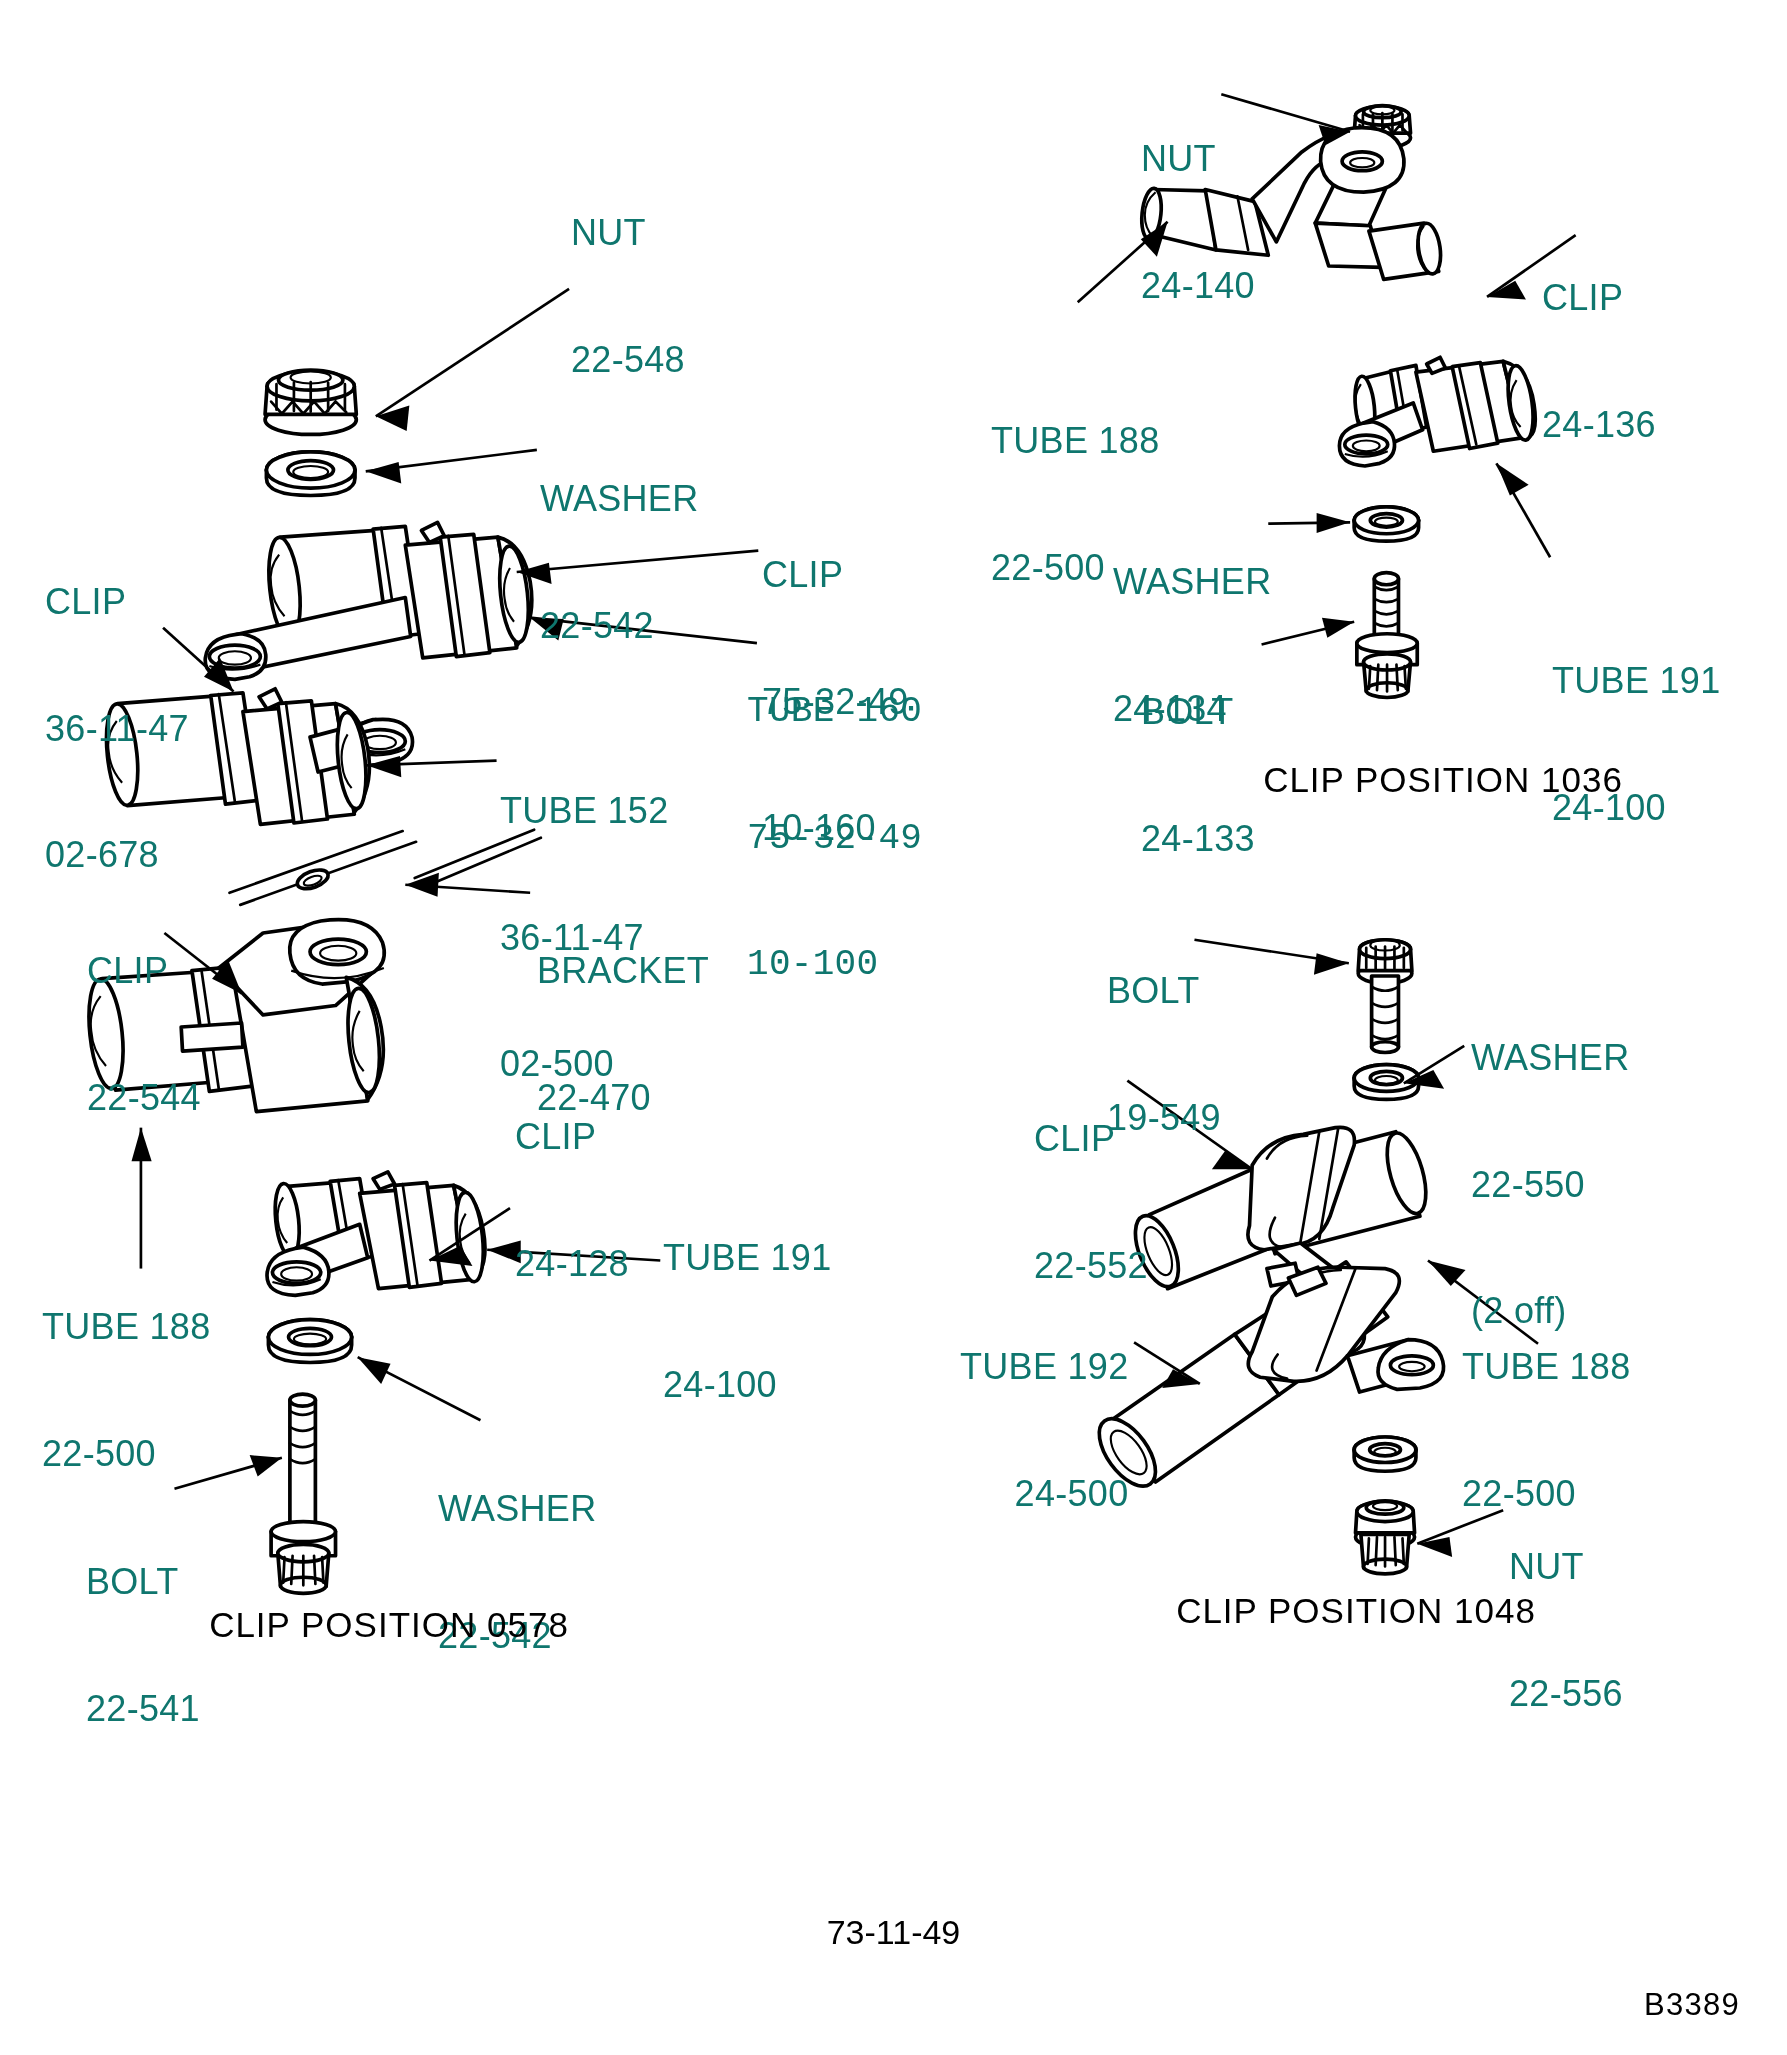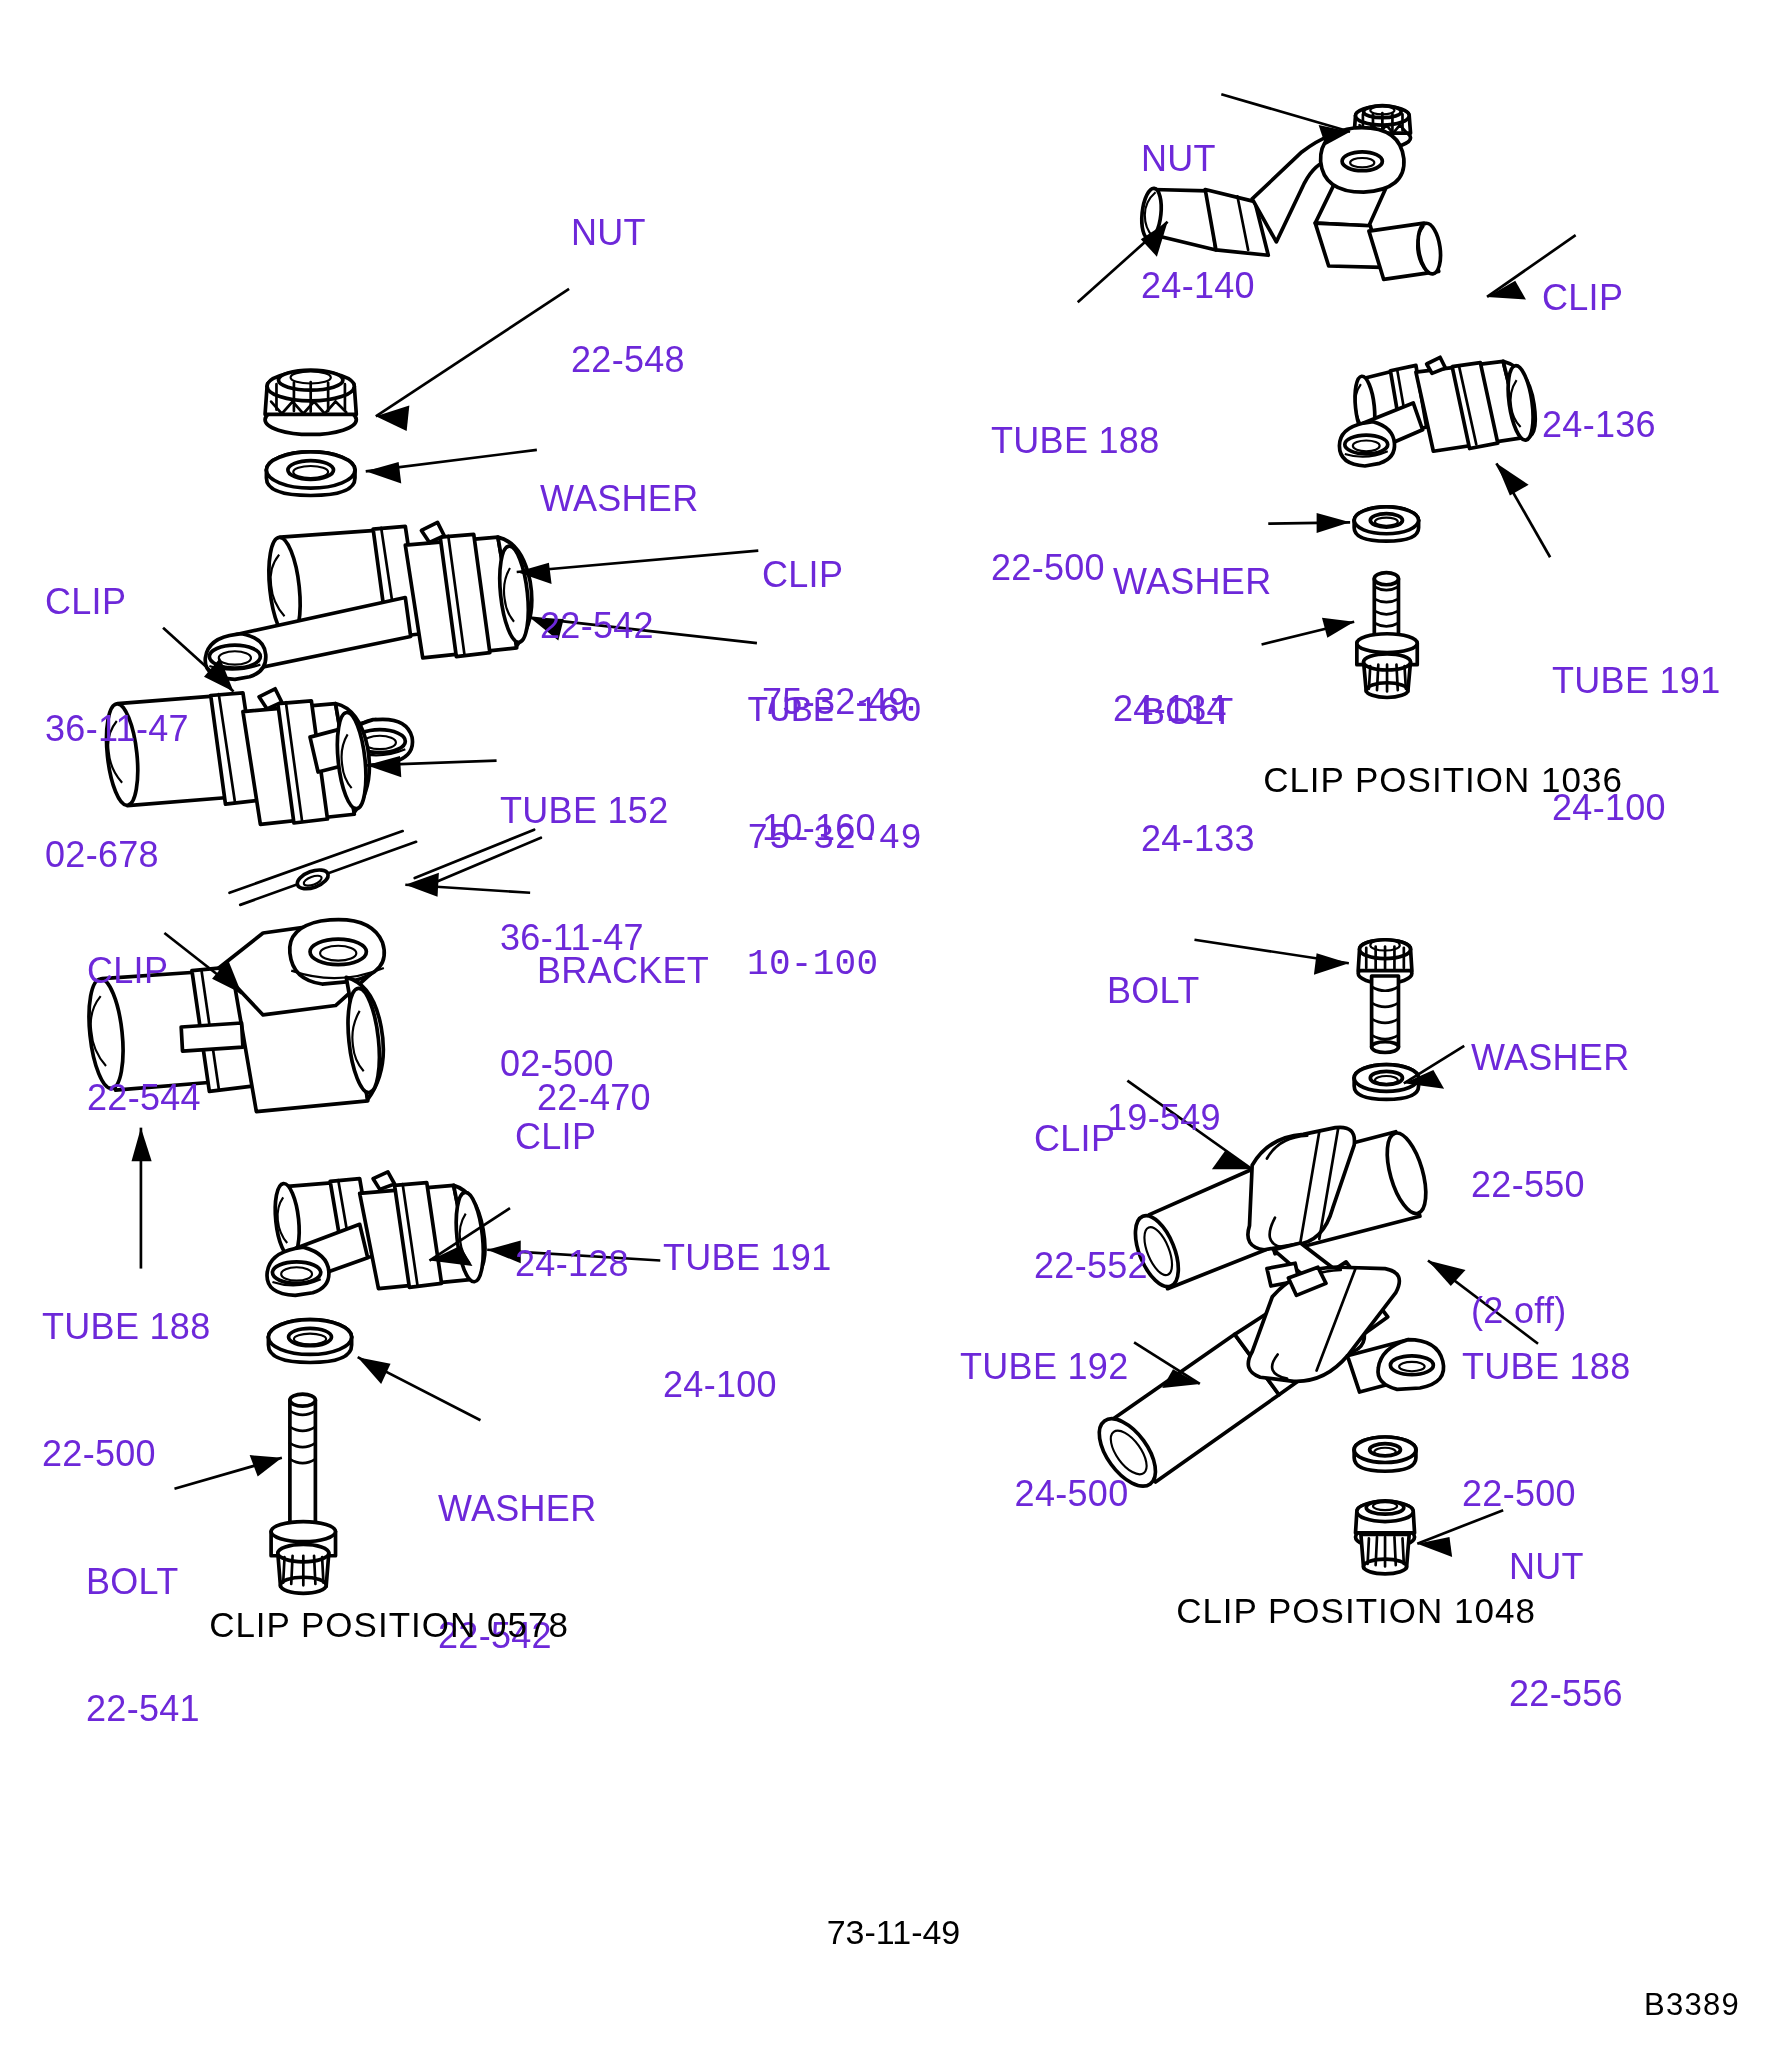--- a/index.html
+++ b/index.html
@@ -15,21 +15,21 @@
     font-family: "Liberation Sans", sans-serif;
     color: #000000;
     overflow: hidden;
   }
   .lbl {
     position: absolute;
     font-family: "Liberation Sans", sans-serif;
     font-size: 36px;
     line-height: 1.17;
     letter-spacing: 0.3px;
-    color: #6d28d9;
+    color: #0f766e;
     white-space: pre;
   }
   .lbl.l  { text-align: left; }
   .caption {
     position: absolute;
     font-family: "Liberation Sans", sans-serif;
     font-size: 35px;
     letter-spacing: 1px;
     color: #000;
     white-space: pre;

